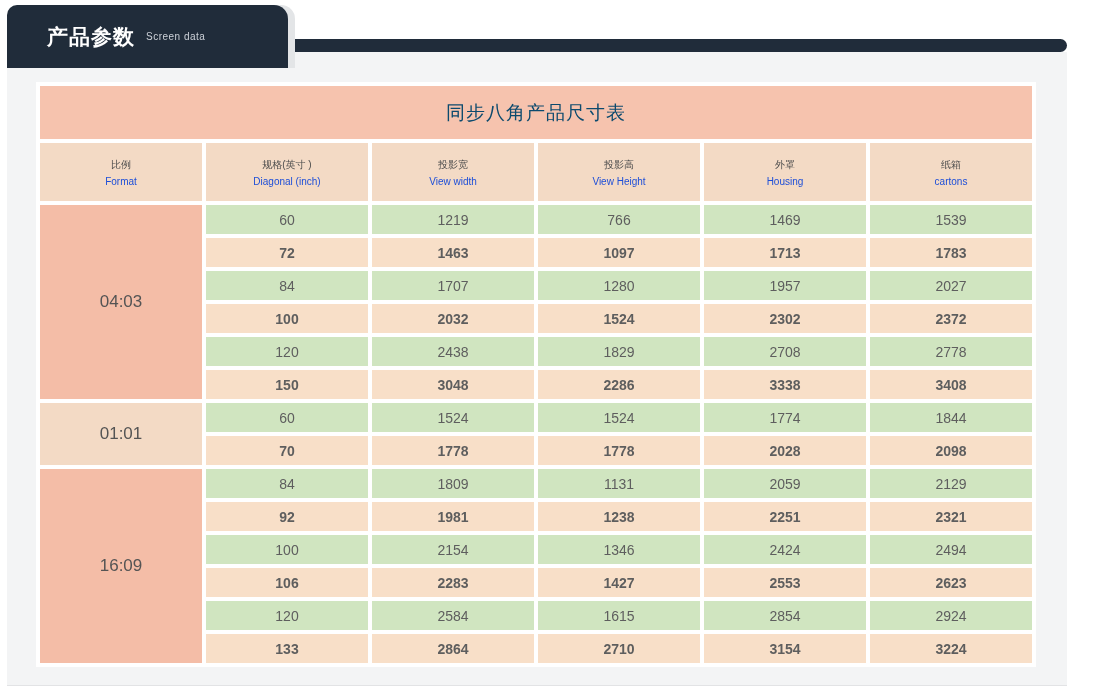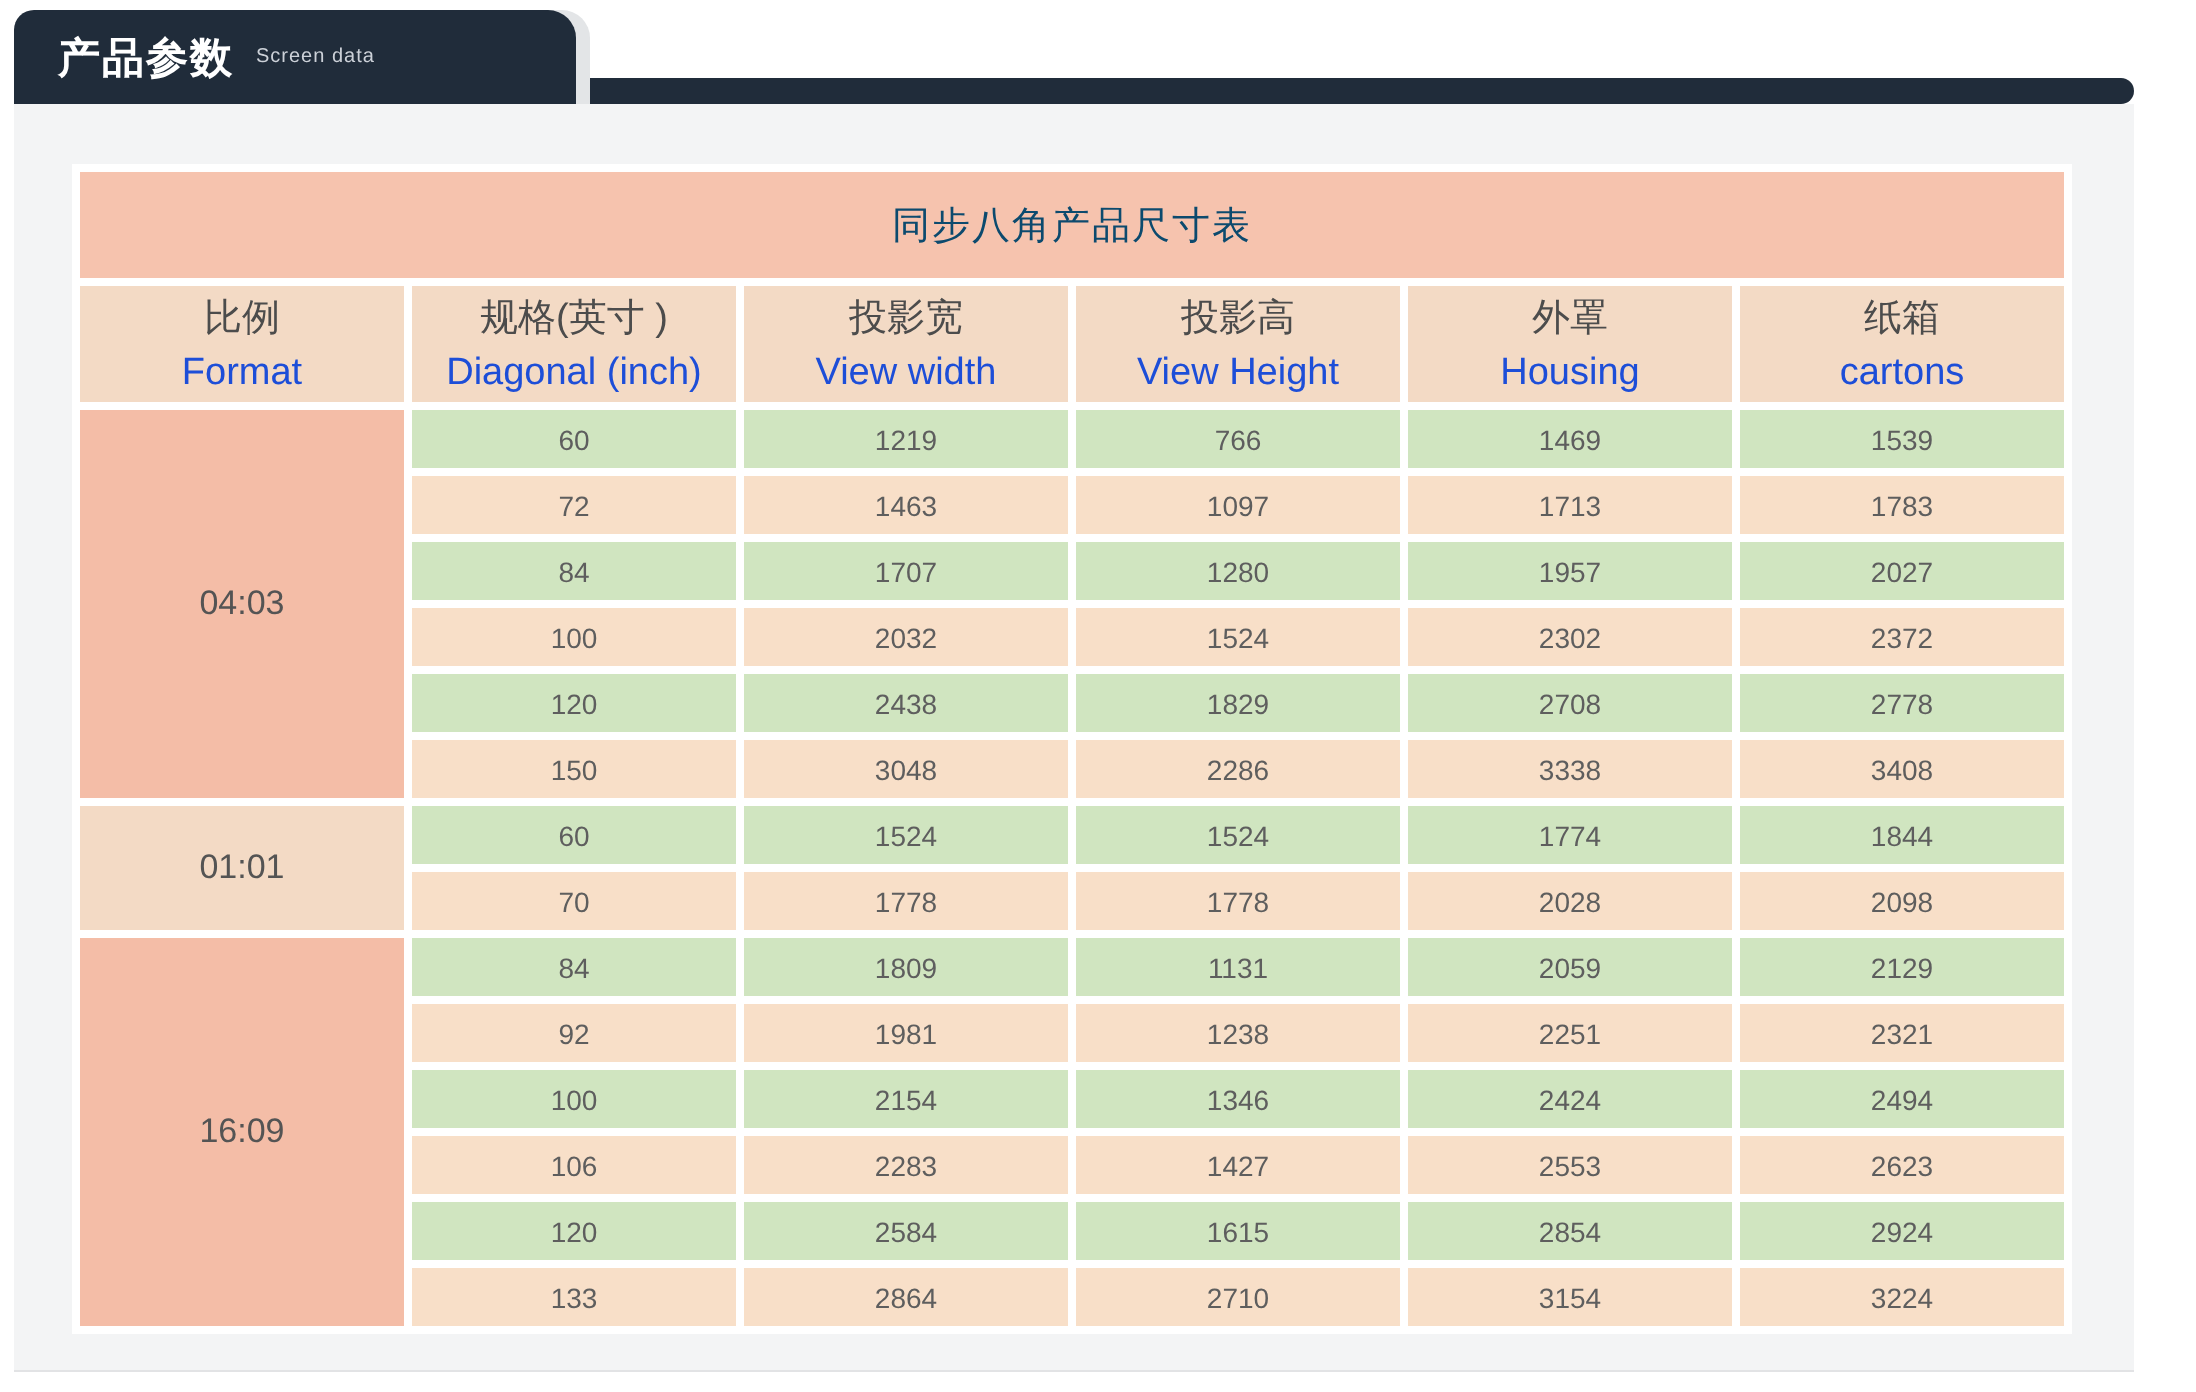--- a/index.html
+++ b/index.html
@@ -15,27 +15,27 @@
     position: absolute;
     left: 7px; top: 39px;
     width: 1060px; height: 13px;
     background: #202c3a;
     border-radius: 0 7px 7px 0;
   }
   
   .tab {
     position: absolute;
     left: 7px; top: 5px;
-    width: 281px; height: 47px;
+    width: 281px; height: 63px;
     background: #202c3a;
     border-radius: 10px 14px 0 0;
     box-shadow: 7px 0 0 0 #e3e5e7;
     display: flex;
     align-items: center;
-    padding-left: 22px;
+    padding-left: 40px;
     gap: 11px;
     z-index: 2;
   }
   .tab-zh { color: #ffffff; font-weight: bold; font-size: 21px; letter-spacing: 1px; }
   .tab-en { color: #ccd1d8; font-size: 10px; letter-spacing: 0.5px; }
   
   .panel {
     position: absolute;
     left: 7px; top: 52px;
     width: 1060px; height: 634px;
@@ -56,32 +56,32 @@
     height: 53px;
     background: #f6c3ae;
     font-size: 19px;
     color: #0c4a6e;
     letter-spacing: 1px;
   }
   .col-header {
     height: 58px;
     background: #f3dac5;
     font-weight: normal;
-    font-size: 19px;
+    font-size: 10px;
     color: #4c4c4c;
   }
   .col-header .zh { margin-bottom: 4px; }
   .col-header .en { color: #1d4ed8; }
   .data-cell {
     height: 29px;
     font-size: 14px;
     color: #5e5e5e;
   }
   .data-cell.green { background: #d0e5c0; }
-  .data-cell.peach { background: #f8dfc8; }
+  .data-cell.peach { background: #f8dfc8; font-weight: bold; }
   .format-cell { font-size: 17px; color: #545454; }
   .format-cell.dark  { background: #f4bda7; }
   .format-cell.light { background: #f3dac5; }
 </style>
 </head>
 <body>
 
 <div class="top-bar"></div>
 
 <div class="tab">

